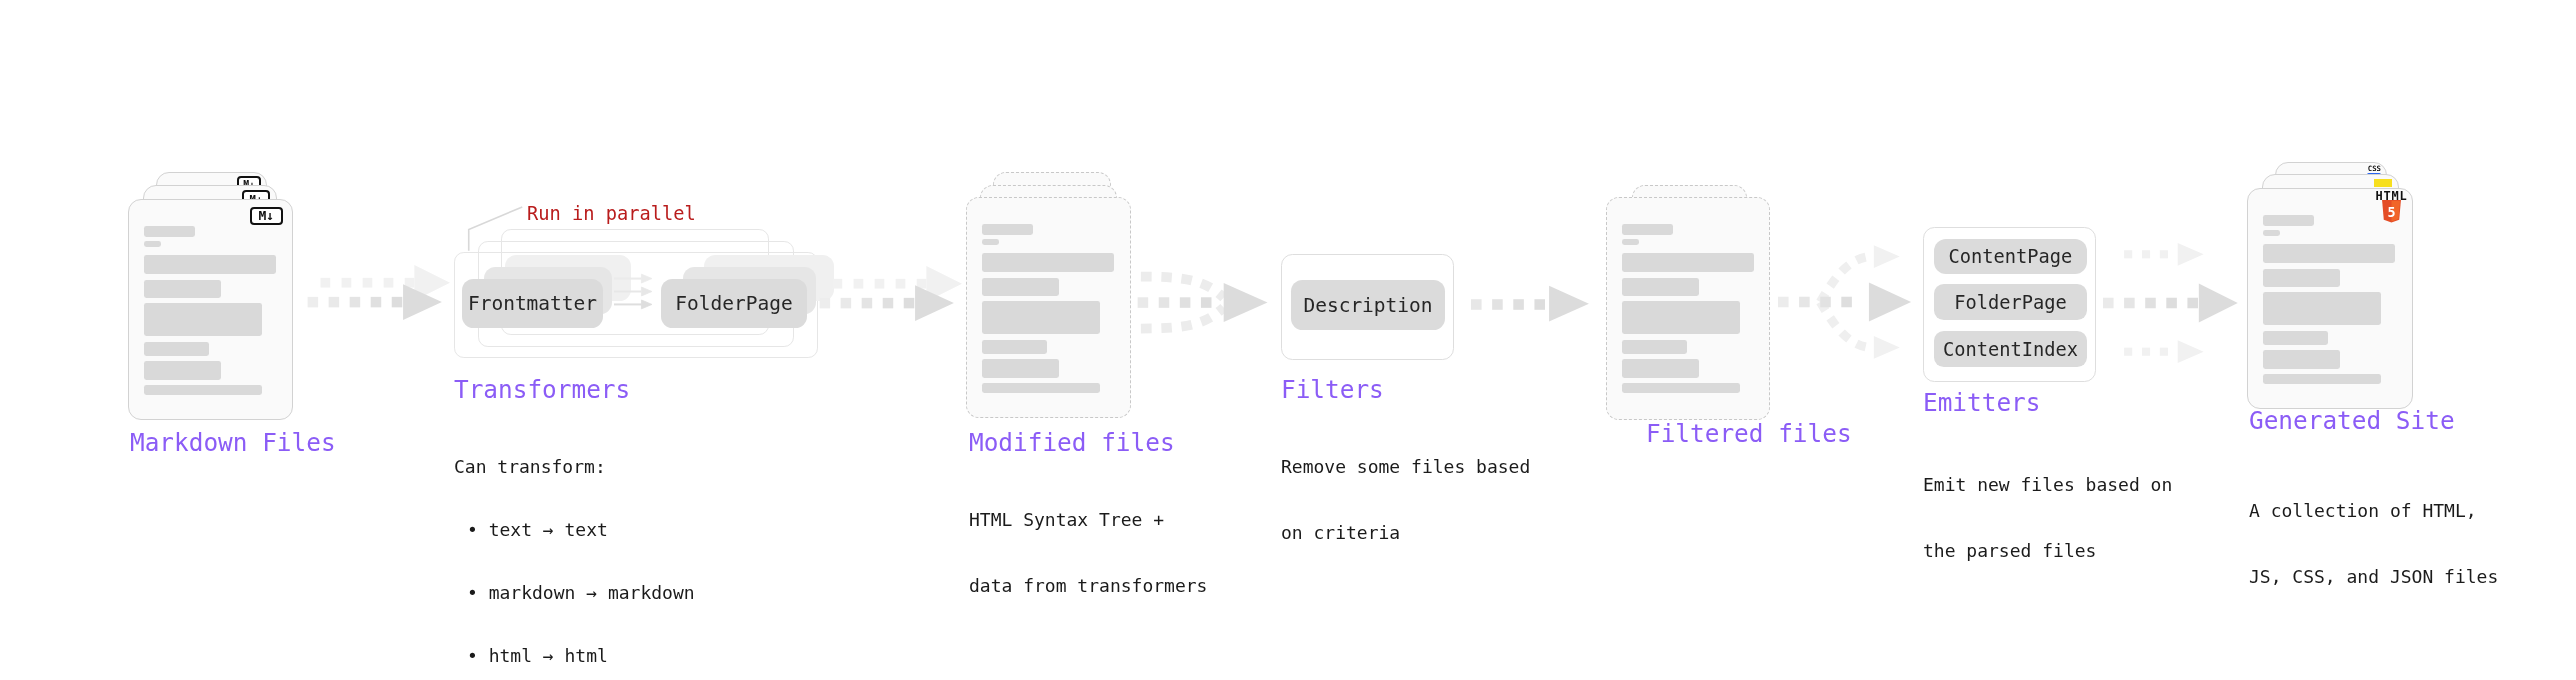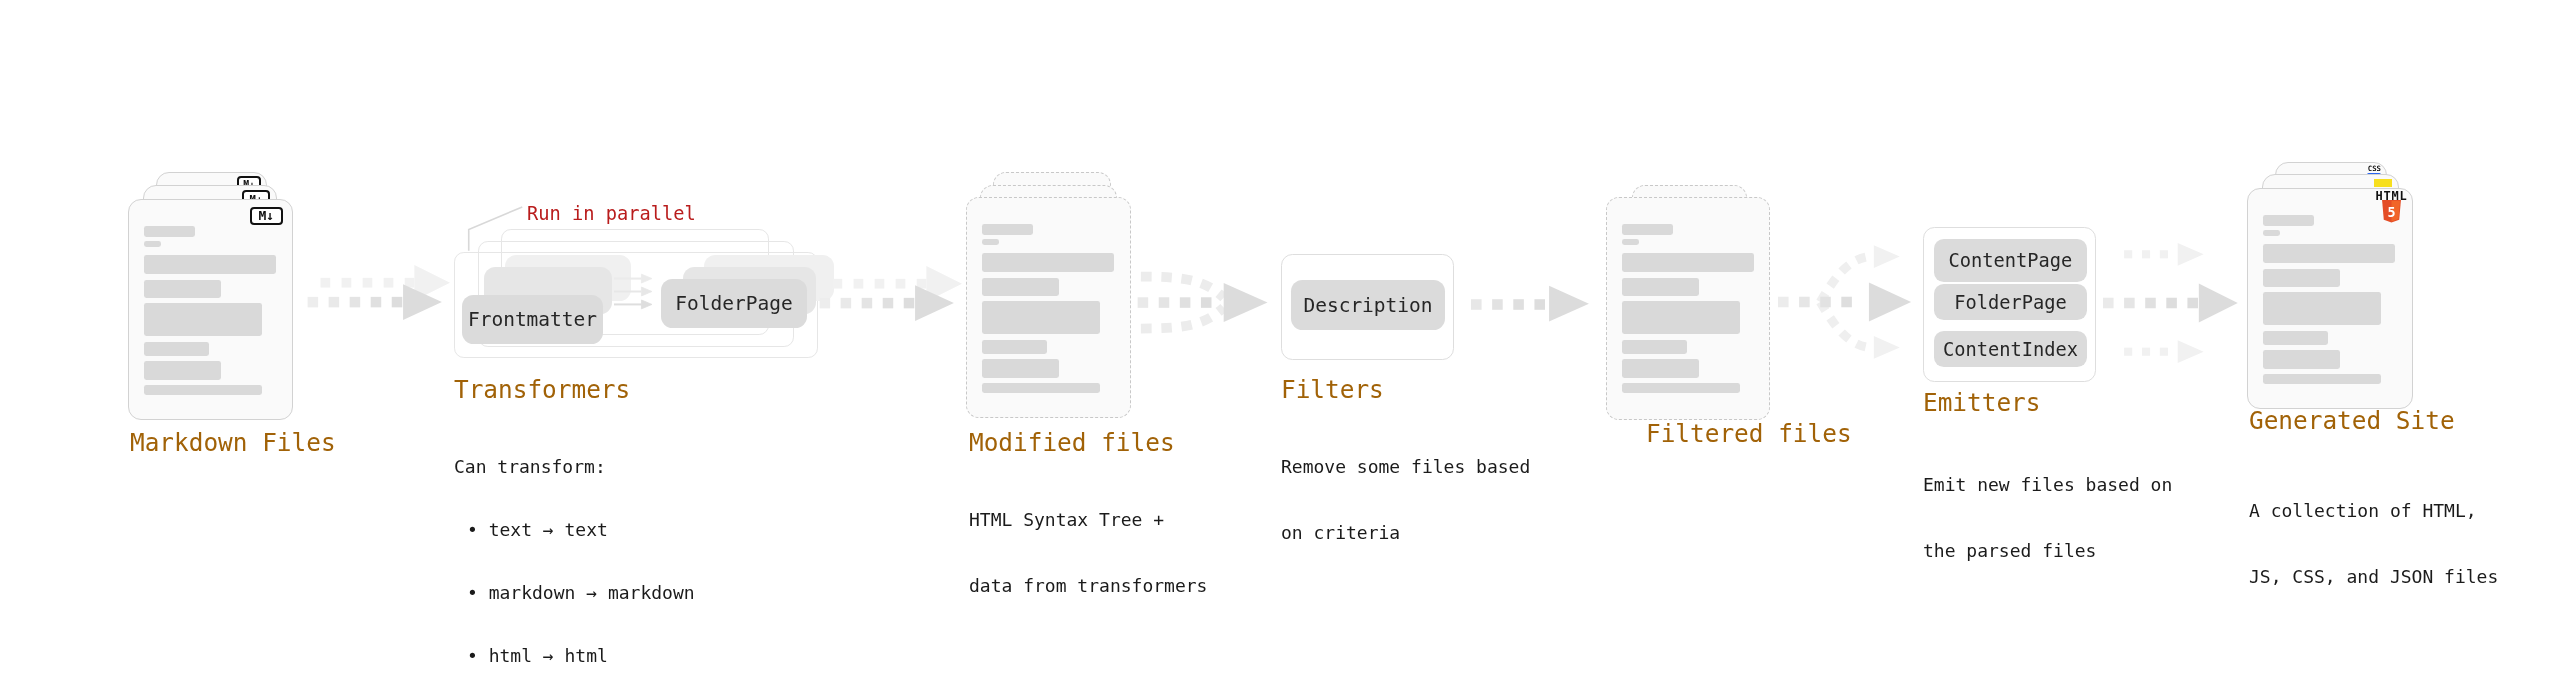--- a/index.html
+++ b/index.html
@@ -8,21 +8,21 @@
   .card{position:absolute;background:#fafafa;border:1.6px solid #d2d2d2;border-radius:13px;box-sizing:border-box;}
   .card.dashed{border:1.6px dashed #c8c8c8;}
   .bar{position:absolute;background:#d9d9d9;border-radius:2.4px;}
   .chip{position:absolute;background:#dbdbdb;border-radius:11.4px;box-sizing:border-box;
         display:flex;align-items:center;justify-content:center;font-size:19.5px;color:#262626;white-space:pre;}
   .chip.small{font-size:18.7px;border-radius:9.8px;}
   .chip.ghost1{background:#e6e6e6;}
   .chip.ghost2{background:#f0f0f0;}
   .outline{position:absolute;border:1.6px solid #e6e6e6;border-radius:9.8px;box-sizing:border-box;}
   .panel{position:absolute;border:1.6px solid #dedede;border-radius:11.4px;box-sizing:border-box;background:#ffffff;}
-  .stage-label{position:absolute;font-size:24.4px;line-height:29px;color:#a16207;white-space:pre;}
+  .stage-label{position:absolute;font-size:24.4px;line-height:29px;color:#8b5cf6;white-space:pre;}
   .stage-desc{position:absolute;font-size:18px;line-height:22px;color:#1b1b1b;white-space:pre;}
   .stage-desc .indent{padding-left:13px;}
   .note{position:absolute;font-size:18.7px;color:#b91c1c;white-space:pre;}
   .mbadge{position:absolute;background:#ffffff;border:2.4px solid #111111;border-radius:4.1px;color:#111111;
           font-weight:bold;display:flex;align-items:center;justify-content:center;box-sizing:border-box;}
   .csslogo{position:absolute;display:flex;flex-direction:column;align-items:center;}
   .csslogo .txt{font-size:7.3px;line-height:7.3px;font-weight:bold;color:#111;}
   .csslogo .bluebar{width:14px;height:3.3px;border-radius:1.6px;background:#2965f1;margin-top:0.8px;}
   .jslogo{position:absolute;background:#f7df1e;}
   .htmllogo{position:absolute;display:flex;flex-direction:column;align-items:center;width:23px;}
@@ -79,21 +79,21 @@
     <div class="outline" style="left:478px;top:241px;width:316px;height:106px;"></div>
     <div class="outline" style="left:454px;top:252px;width:364px;height:106px;"></div>
 
     <svg class="arrow" style="left:459px;top:202px;" width="73" height="52" viewBox="0 0 90 64">
       <polyline points="78,6 12,34 12,60" fill="none" stroke="#d8d8d8" stroke-width="2"></polyline>
     </svg>
     <div class="note" style="left:527px;top:203px;">Run in parallel</div>
 
     <div class="chip ghost2" style="left:505px;top:255px;width:126px;height:46px;"></div>
     <div class="chip ghost1" style="left:484px;top:267px;width:128px;height:47px;"></div>
-    <div class="chip" style="left:462px;top:295px;width:141px;height:49px;">Frontmatter</div>
+    <div class="chip" style="left:462px;top:279px;width:141px;height:49px;">Frontmatter</div>
 
     <div class="chip ghost2" style="left:704px;top:255px;width:130px;height:46px;"></div>
     <div class="chip ghost1" style="left:683px;top:267px;width:133px;height:47px;"></div>
     <div class="chip" style="left:661px;top:279px;width:146px;height:49px;">FolderPage</div>
 
     <svg class="arrow" style="left:614px;top:272px;" width="42" height="39" viewBox="0 0 52 48">
       <g stroke="#ebebeb" fill="#ebebeb">
           <line x1="0" y1="8" x2="34" y2="8" stroke-width="2.5"></line>
           <polygon points="34,2.5 34,13.5 47,8"></polygon>
         </g>
@@ -205,21 +205,21 @@
     <polygon points="118,0 118,28 150,14" fill="#f1f1f1"></polygon>
     <path d="M52,70 C 70,100 85,122 112,126" fill="none" stroke="#efefef" stroke-width="11" stroke-dasharray="12 11"></path>
     <polygon points="118,112 118,140 150,126" fill="#f1f1f1"></polygon>
     <rect x="52" y="63.5" width="13" height="13" fill="#e2e2e2"></rect>
       <rect x="78" y="63.5" width="13" height="13" fill="#dedede"></rect>
     <polygon points="112,46 112,94 164,70" fill="#dcdcdc"></polygon>
   </svg>
 
   <div>
     <div class="panel" style="left:1923px;top:227px;width:173px;height:155px;"></div>
-    <div class="chip small" style="left:1934px;top:239px;width:153px;height:43px;">ContentPage</div>
+    <div class="chip small" style="left:1934px;top:239px;width:153px;height:35px;border-radius:12px;">ContentPage</div>
     <div class="chip small" style="left:1934px;top:284px;width:153px;height:36px;">FolderPage</div>
     <div class="chip small" style="left:1934px;top:331px;width:153px;height:36px;">ContentIndex</div>
     <div class="stage-label" style="left:1923px;top:388px;">Emitters</div>
     <div class="stage-desc" style="left:1923px;top:430px;">
       <div>Emit new files based on</div>
       <div>the parsed files</div>
     </div>
   </div>
 
   <svg class="arrow" style="left:2103px;top:246px;" width="138" height="114" viewBox="0 0 170 140">

